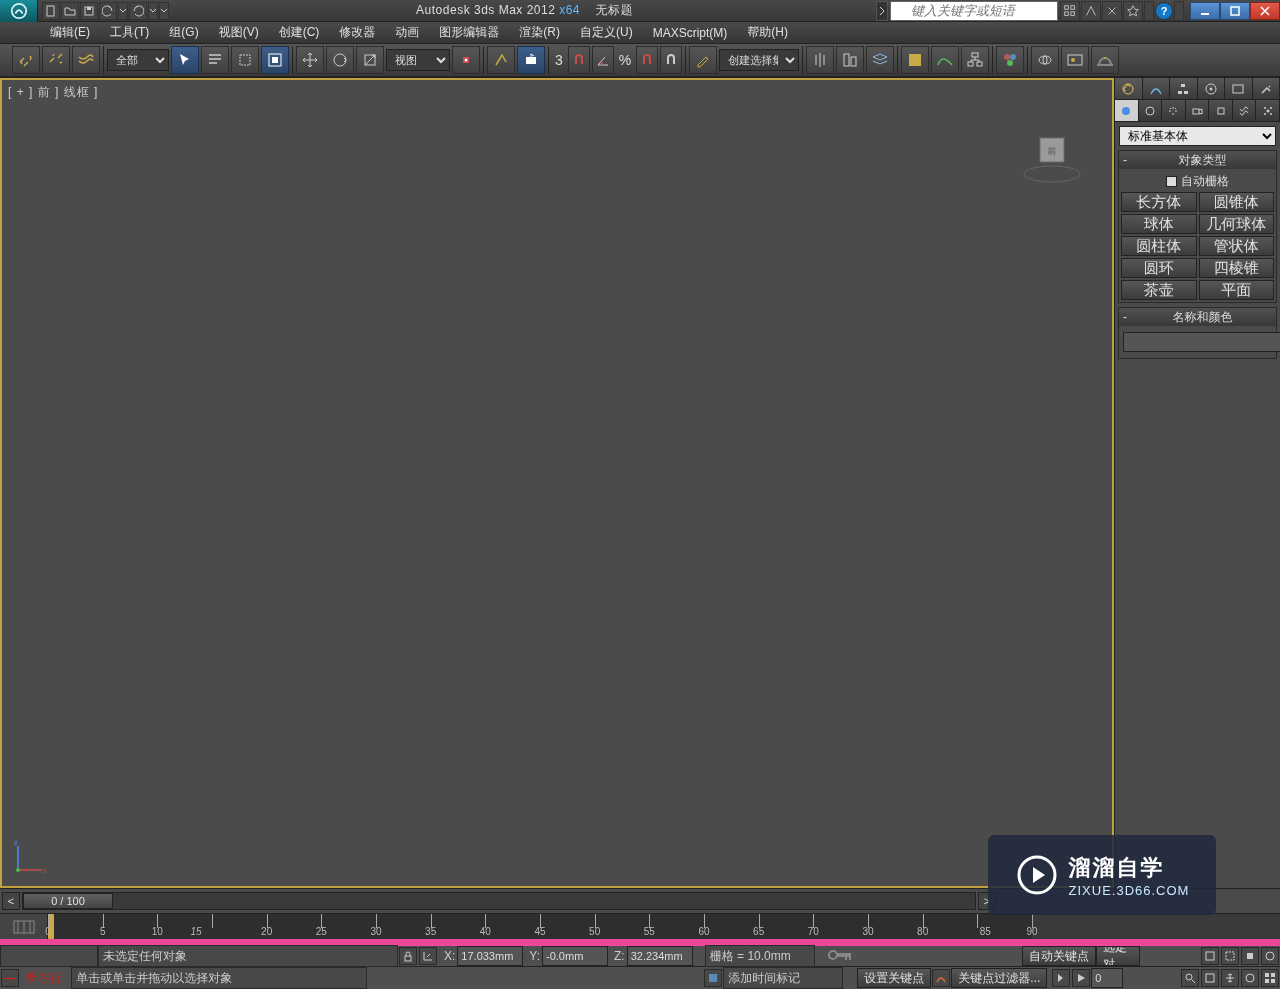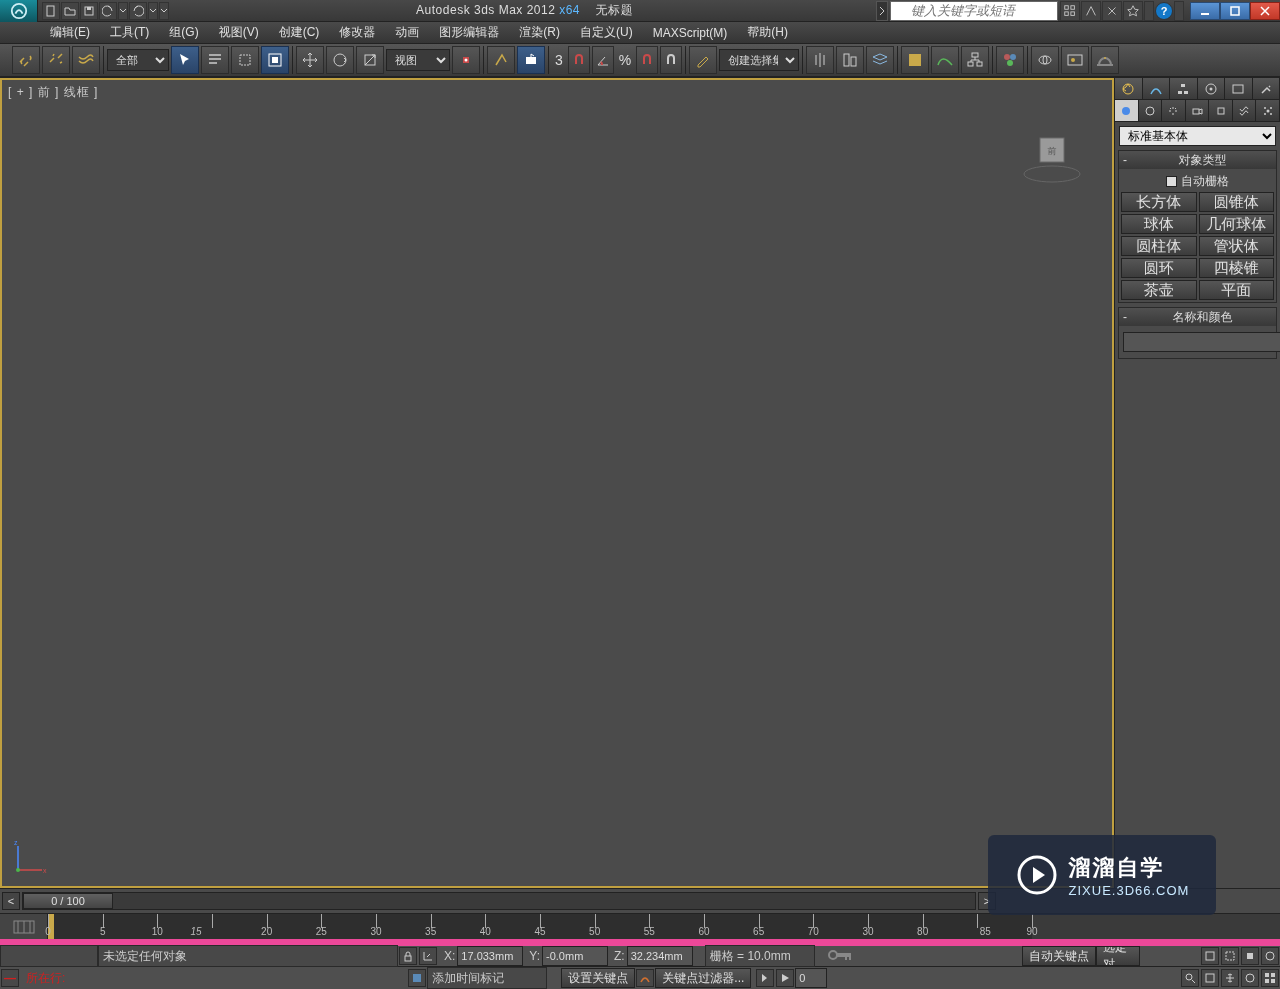--- a/index.html
+++ b/index.html
@@ -820,20 +820,21 @@
         <circle cx="6" cy="6" r="4" fill="none" stroke="#ccc"></circle>
       </svg>
     </div>
 </div>
 
 <div class="bottom-bar">
   <div class="small-icn" style="width:18px">
       <span style="color:#d02020;font-weight:bold">—</span>
     </div>
   <span class="status-link">所在行:</span>
+  <div class="sb-box" style="flex:0 0 296px">单击或单击并拖动以选择对象</div>
   <div style="width:336px"></div>
   <div class="small-icn">
       <svg width="12" height="12">
         <rect x="2" y="2" width="8" height="8" fill="#5a8ab8"></rect>
       </svg>
     </div>
   <div class="sb-box" style="width:120px">添加时间标记</div>
   <div style="width:14px"></div>
   <div class="bb-btn">设置关键点</div>
   <div class="small-icn">

